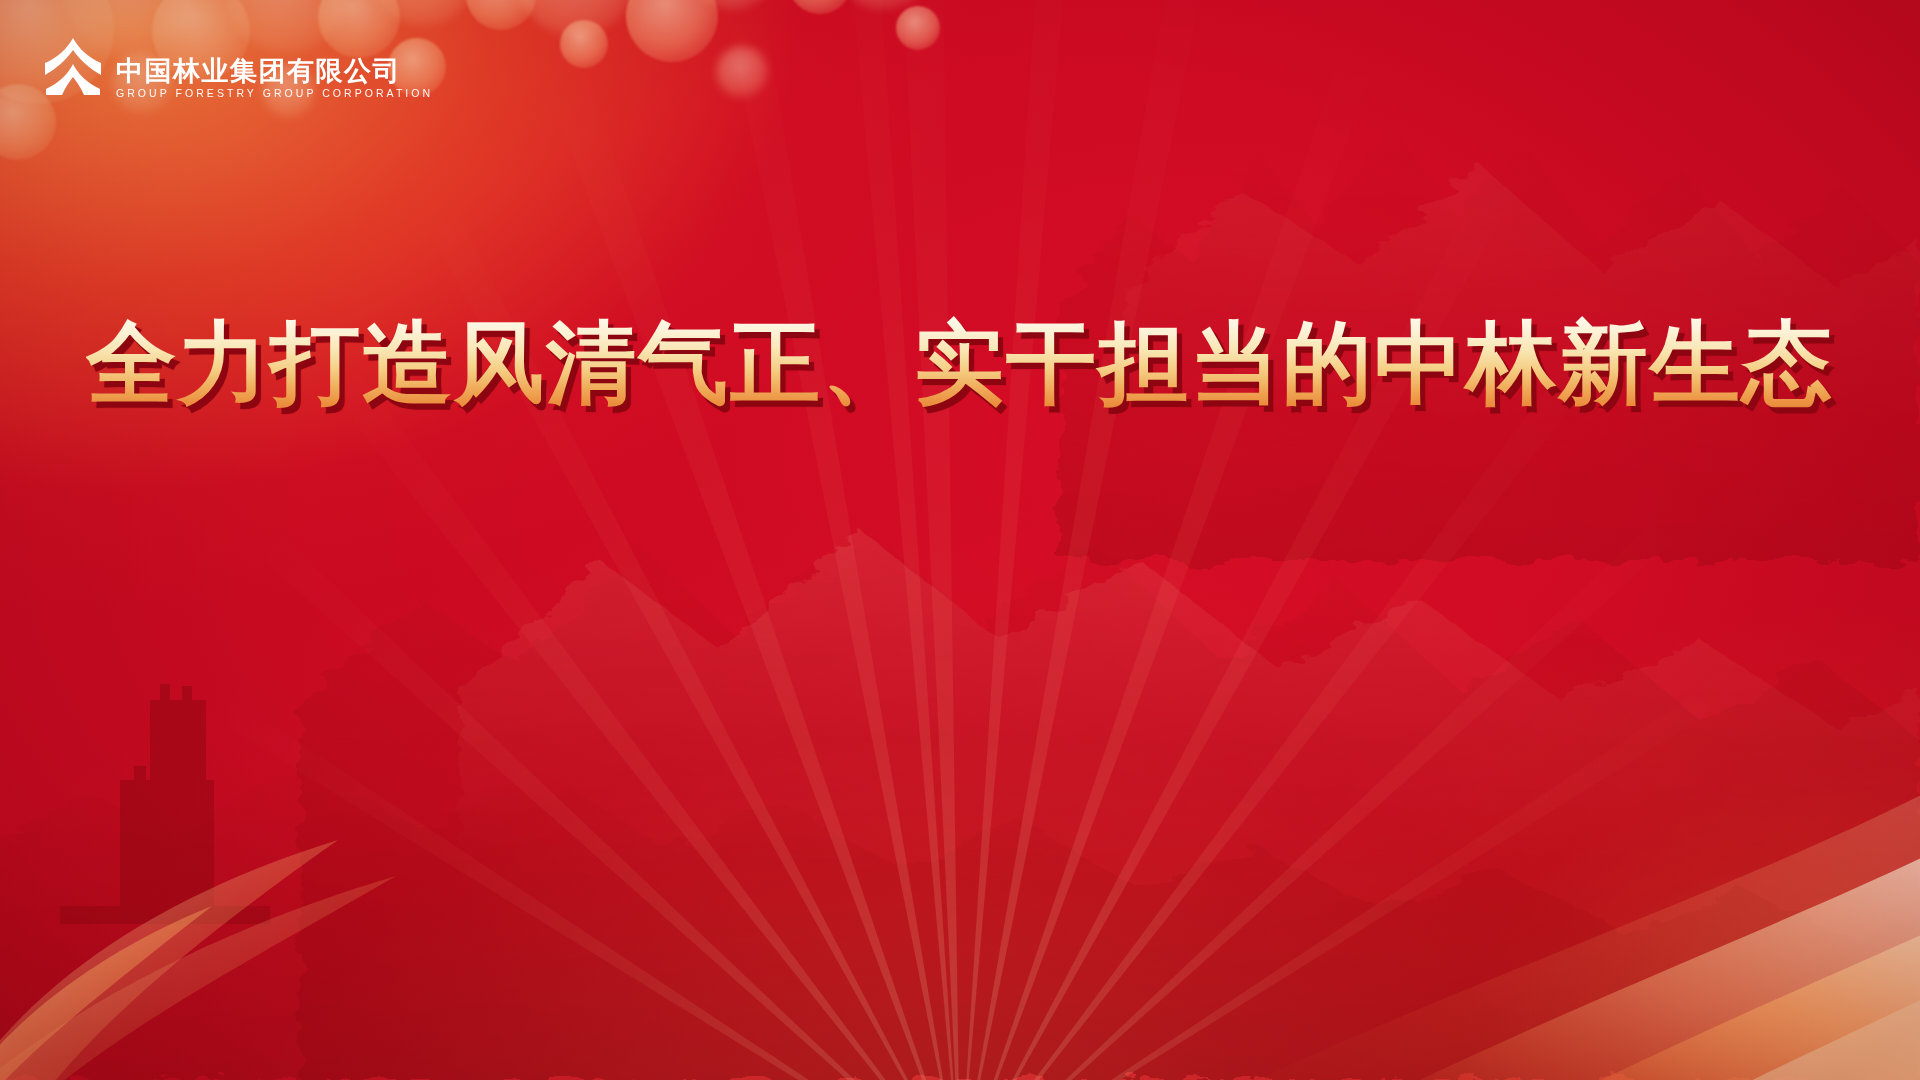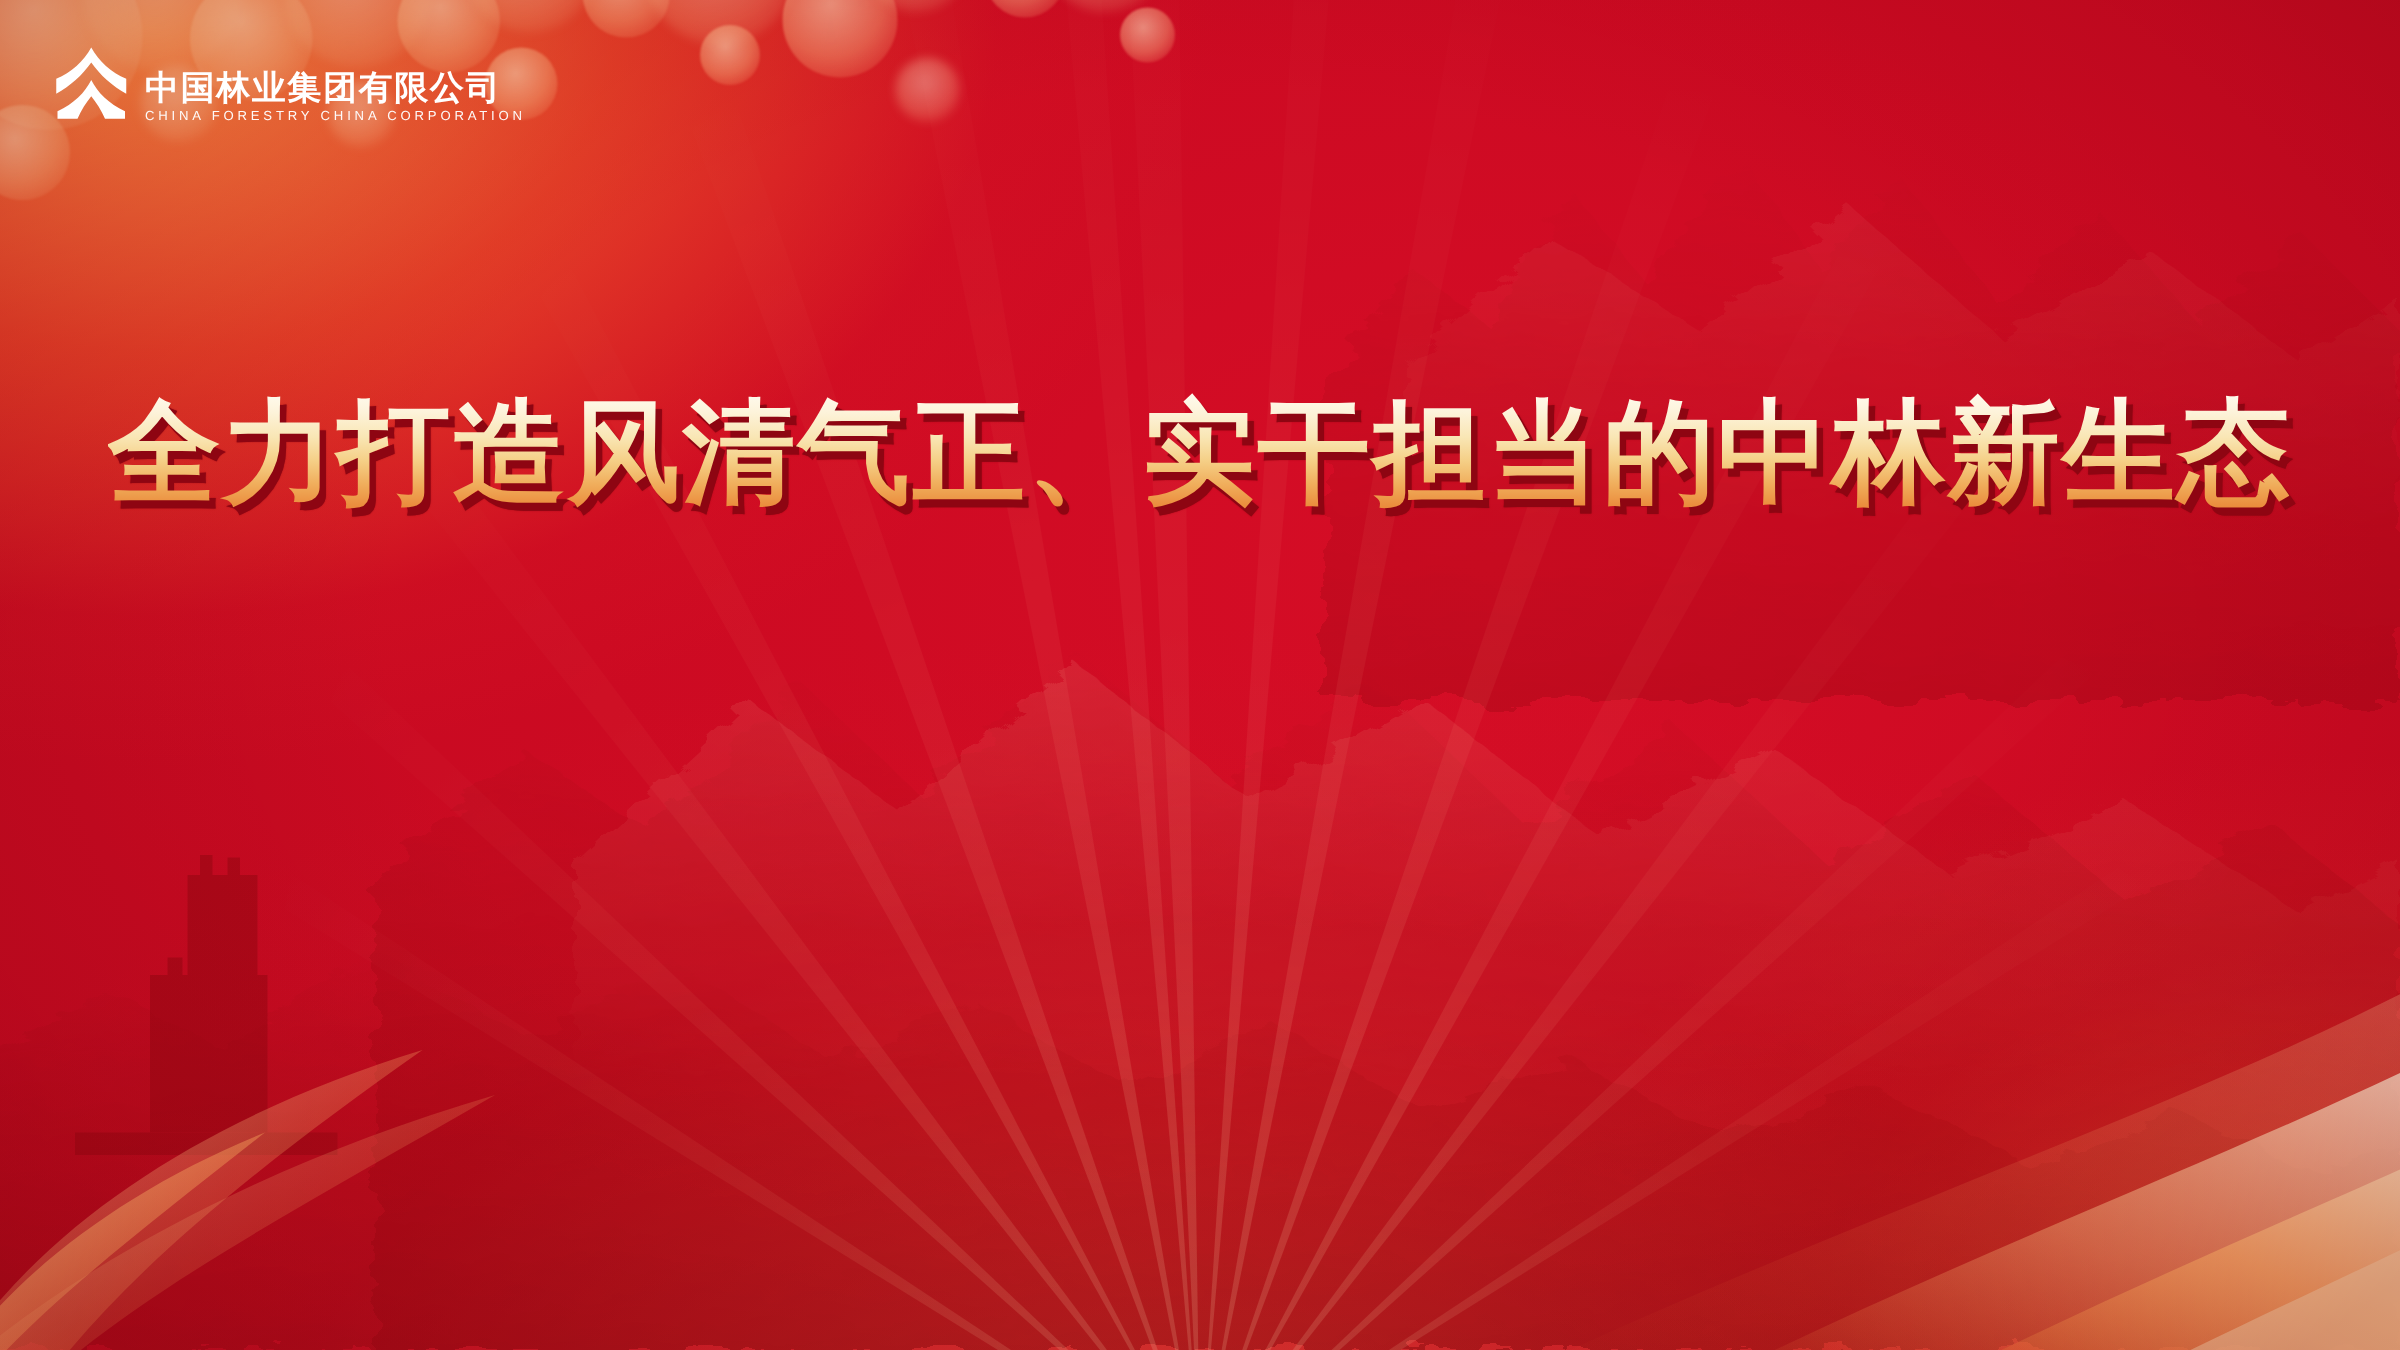--- a/index.html
+++ b/index.html
@@ -347,21 +347,21 @@
         <g fill="#ffffff">
 
           <path d="M58 4 C46 26 26 44 2 54 L2 78 C24 66 44 48 58 28 C72 48 92 66 114 78 L114 54 C90 44 70 26 58 4 Z"></path>
 
           <path d="M58 56 C48 76 30 94 4 106 L4 118 L36 118 C42 104 50 92 58 82 C66 92 74 104 80 118 L112 118 L112 106 C86 94 68 76 58 56 Z"></path>
         </g>
       </svg>
     </span>
     <span class="logo-words">
       <span class="logo-cn">中国林业集团有限公司</span>
-      <span class="logo-en">CHINA FORESTRY CHINA CORPORATION</span>
+      <span class="logo-en">GROUP FORESTRY GROUP CORPORATION</span>
     </span>
   </div>
 
   <div class="headline">
     <div class="hl-line">
       <span class="shadow-copy">全力打造风清气正、实干担当的中林新生态</span>
       <span class="gold-copy">全力打造风清气正、实干担当的中林新生态</span>
     </div>
   </div>
 

